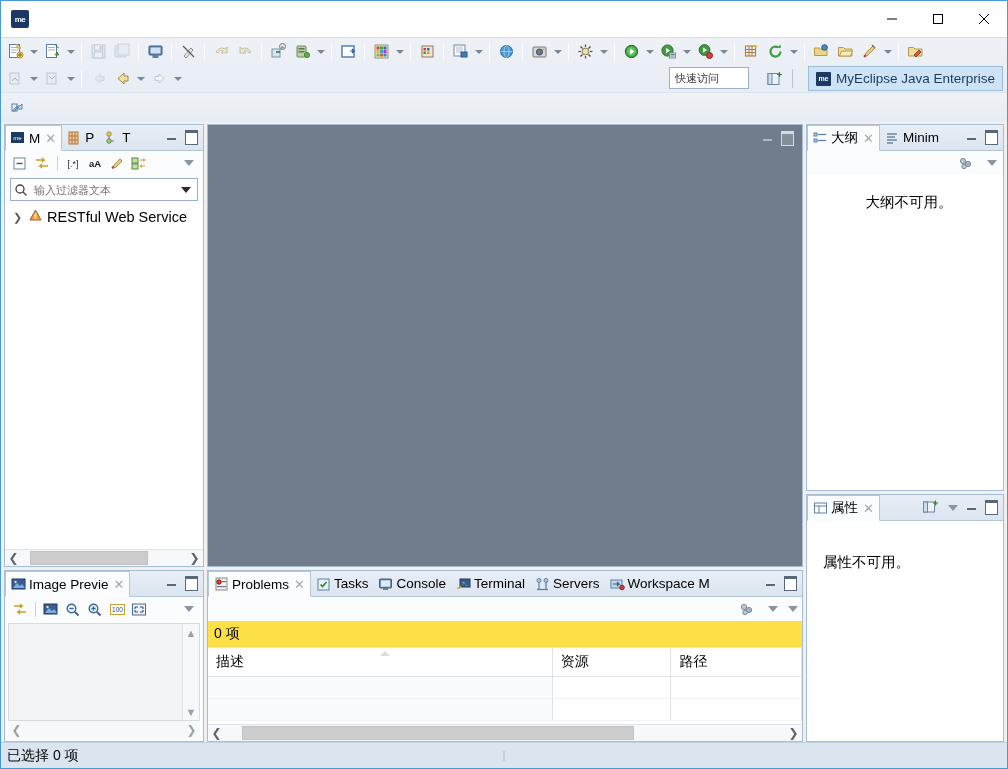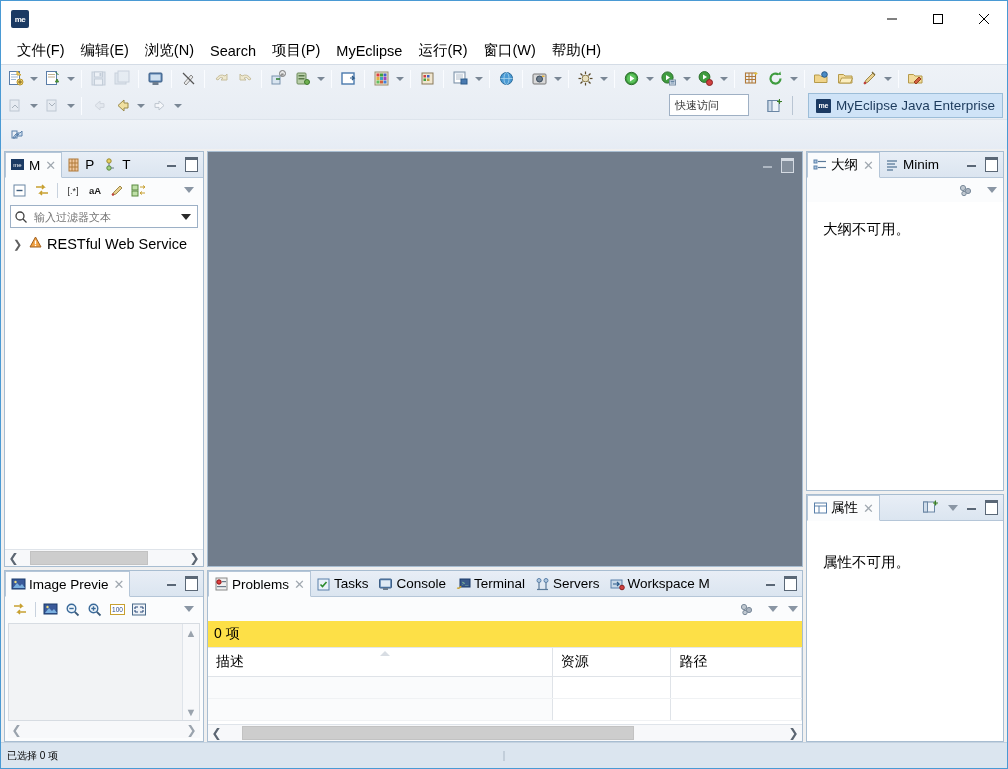--- a/index.html
+++ b/index.html
@@ -299,21 +299,21 @@
     flex:1; display:flex; border: 1px solid #d7dce2; background: #f2f3f5; min-height:0;
   }
   .imgprev-canvas { flex:1; background:#f2f3f5; }
 
   
   .statusbar {
     height: 26px; min-height: 26px;
     background: #dbe5ef;
     border-top: 1px solid #c4d2e0;
     display: flex; align-items: center;
-    font-size: 10px; color: #000;
+    font-size: 14px; color: #000;
     padding-left: 6px; position: relative;
   }
   .status-grip {
     position:absolute; left: 50%; top: 50%; transform: translate(-50%,-50%);
     width: 1px; height: 10px; background: #aab8c6;
   }
 </style>
 </head>
 <body>
 
@@ -334,31 +334,20 @@
       </div>
       <div class="win-btn close">
         <svg width="12" height="12" viewBox="0 0 12 12">
             <line x1="1" y1="1" x2="11" y2="11" stroke="#000" stroke-width="1"></line>
             <line x1="11" y1="1" x2="1" y2="11" stroke="#000" stroke-width="1"></line>
           </svg>
       </div>
     </div>
   </div>
 
-  <div class="menubar">
-    <div class="menu-item">文件(F)</div>
-    <div class="menu-item">编辑(E)</div>
-    <div class="menu-item">浏览(N)</div>
-    <div class="menu-item">Search</div>
-    <div class="menu-item">项目(P)</div>
-    <div class="menu-item">MyEclipse</div>
-    <div class="menu-item">运行(R)</div>
-    <div class="menu-item">窗口(W)</div>
-    <div class="menu-item">帮助(H)</div>
-  </div>
 
   <div class="toolbar-area">
 
     <div class="toolbar-row">
       <div class="tb-btn">
         <svg width="17" height="17" viewBox="0 0 17 17">
             <rect x="2.5" y="1.5" width="10" height="13" fill="#fff" stroke="#5a7da8"></rect>
             <rect x="4" y="4" width="7" height="1" fill="#9fb8d4"></rect>
             <rect x="4" y="6.5" width="7" height="1" fill="#9fb8d4"></rect>
             <rect x="4" y="9" width="5" height="1" fill="#9fb8d4"></rect>
@@ -984,21 +973,21 @@
               <div class="sb-thumb" style="left:3%;width:70%;"></div>
             </div>
             <div class="sb-arrow">❯</div>
           </div>
         </div>
       </div>
     </div>
 
     <div class="col-right">
 
-      <div class="view" style="flex:1 1 auto;min-height:0;">
+      <div class="view" style="flex:1 1 auto;min-height:0;text-align:center;">
         <div class="view-tabs">
           <div class="vtab active">
             <span class="vtab-icon">
               <svg width="15" height="14" viewBox="0 0 15 14">
                   <rect x="1" y="2" width="3" height="3" fill="#b0c8e0" stroke="#5a80aa"></rect>
                   <rect x="1" y="8" width="3" height="3" fill="#b0c8e0" stroke="#5a80aa"></rect>
                   <line x1="5" y1="3.5" x2="13" y2="3.5" stroke="#5a7a9a" stroke-width="1.2"></line>
                   <line x1="5" y1="9.5" x2="13" y2="9.5" stroke="#5a7a9a" stroke-width="1.2"></line>
                 </svg>
             </span>

